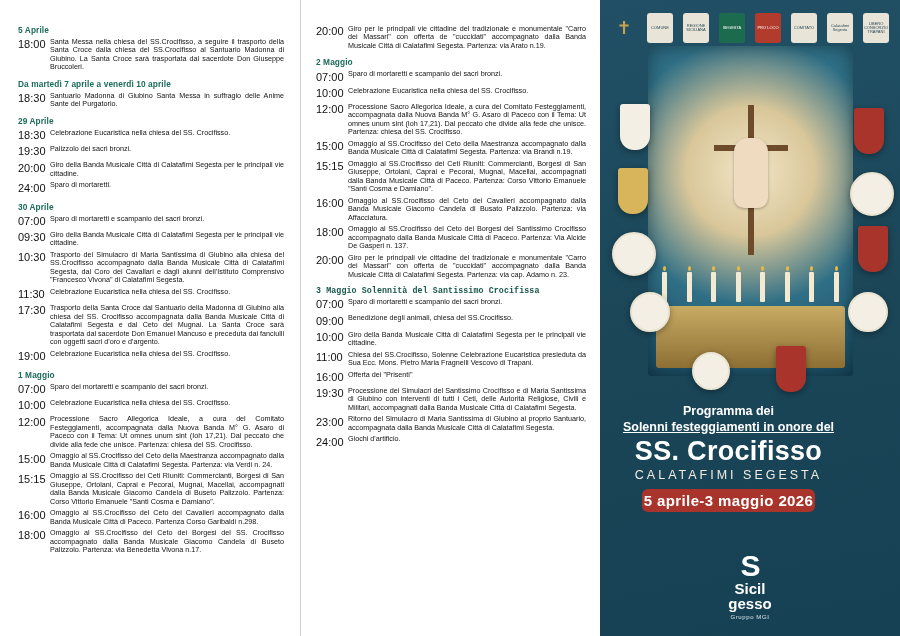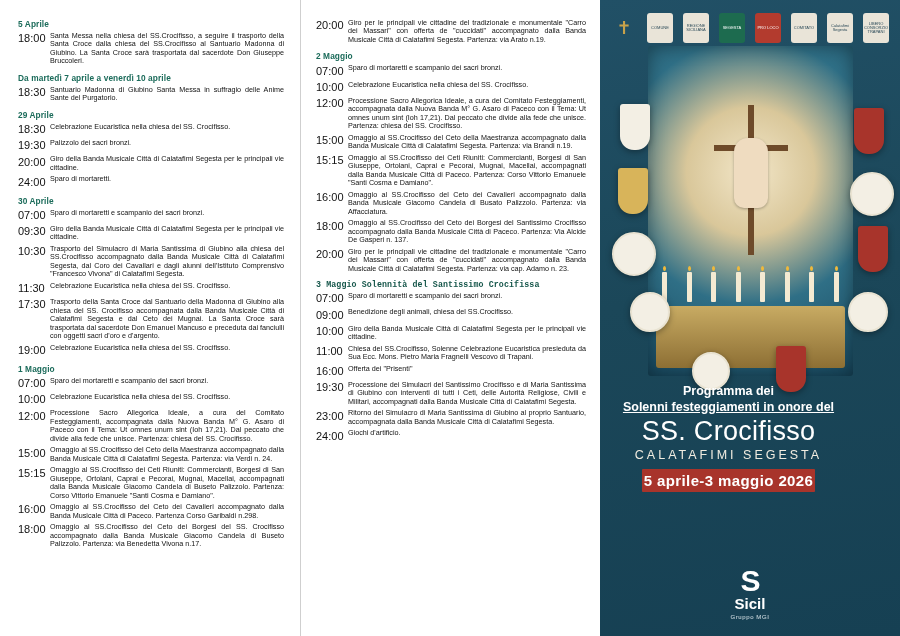--- a/index.html
+++ b/index.html
@@ -6,21 +6,21 @@
   body{
     width:900px;height:636px;
     background:#ffffff;
     font-family:"Liberation Sans", sans-serif;
     color:#1a1a1a;
     overflow:hidden;
   }
   .page{position:relative;width:900px;height:636px;}
 
   
-  .col{position:absolute;top:5px;height:472px;box-sizing:border-box;}
+  .col{position:absolute;top:11px;height:472px;box-sizing:border-box;}
   .col1{left:0;width:300px;padding:14px 16px 10px 18px;}
   .col2{left:300px;width:300px;padding:14px 14px 10px 16px;}
   .divider{position:absolute;top:0;width:1px;height:636px;background:#cfcfcf;}
   .d1{left:300px;}
   .d2{left:600px;}
 
   
   .day{
     font-weight:bold;font-size:8.3px;color:#1b6b5a;
     margin:0 0 3px 0;letter-spacing:.1px;
@@ -102,36 +102,36 @@
   }
   .banner{
     position:absolute;width:30px;height:46px;border-radius:3px 3px 14px 14px;
     background:#f3efe4;box-shadow:0 2px 6px rgba(0,0,0,.35);
   }
   .banner.red{background:#a8342b;}
   .banner.gold{background:#d8b45a;}
 
   
   .titleblk{
-    position:absolute;left:0;top:384px;width:257px;text-align:center;color:#fff;
+    position:absolute;left:0;top:404px;width:257px;text-align:center;color:#fff;
     padding:0 10px;box-sizing:border-box;
   }
   .t-line1{font-size:12.5px;font-weight:bold;line-height:1.25;}
   .t-line2{font-size:12.5px;font-weight:bold;line-height:1.25;text-decoration:underline;}
   .t-main{
-    font-size:27px;font-weight:normal;letter-spacing:.3px;margin-top:2px;
+    font-size:27px;font-weight:bold;letter-spacing:.3px;margin-top:2px;
     line-height:1.05;
   }
   .t-sub{
     font-size:12.5px;letter-spacing:3px;margin-top:2px;color:#f1ece0;
   }
   .t-dates{
     display:inline-block;margin-top:7px;padding:3px 2px;
     background:#a8342b;color:#fff;font-size:15px;font-weight:bold;
-    border-radius:1px;letter-spacing:.4px;
+    border-radius:6px;letter-spacing:.4px;
   }
 
   
   .sponsor{
     position:absolute;left:0;bottom:16px;width:300px;text-align:center;color:#fff;
   }
   .sponsor .s-mark{
     font-size:30px;font-weight:bold;line-height:1;letter-spacing:-1px;
   }
   .sponsor .s-name{font-size:15px;font-weight:bold;line-height:1.05;}
@@ -408,18 +408,19 @@
       <div class="t-line1">Programma dei</div>
       <div class="t-line2">Solenni festeggiamenti in onore del</div>
       <div class="t-main">SS. Crocifisso</div>
       <div class="t-sub">CALATAFIMI SEGESTA</div>
       <div class="t-dates">5 aprile-3 maggio 2026</div>
     </div>
 
     <div class="sponsor">
       <div class="s-mark">S</div>
       <div class="s-name">Sicil</div>
+      <div class="s-name2">gesso</div>
       <div class="s-tag">Gruppo MGI</div>
     </div>
 
   </div>
 
 </div>
 
 </body></html>

